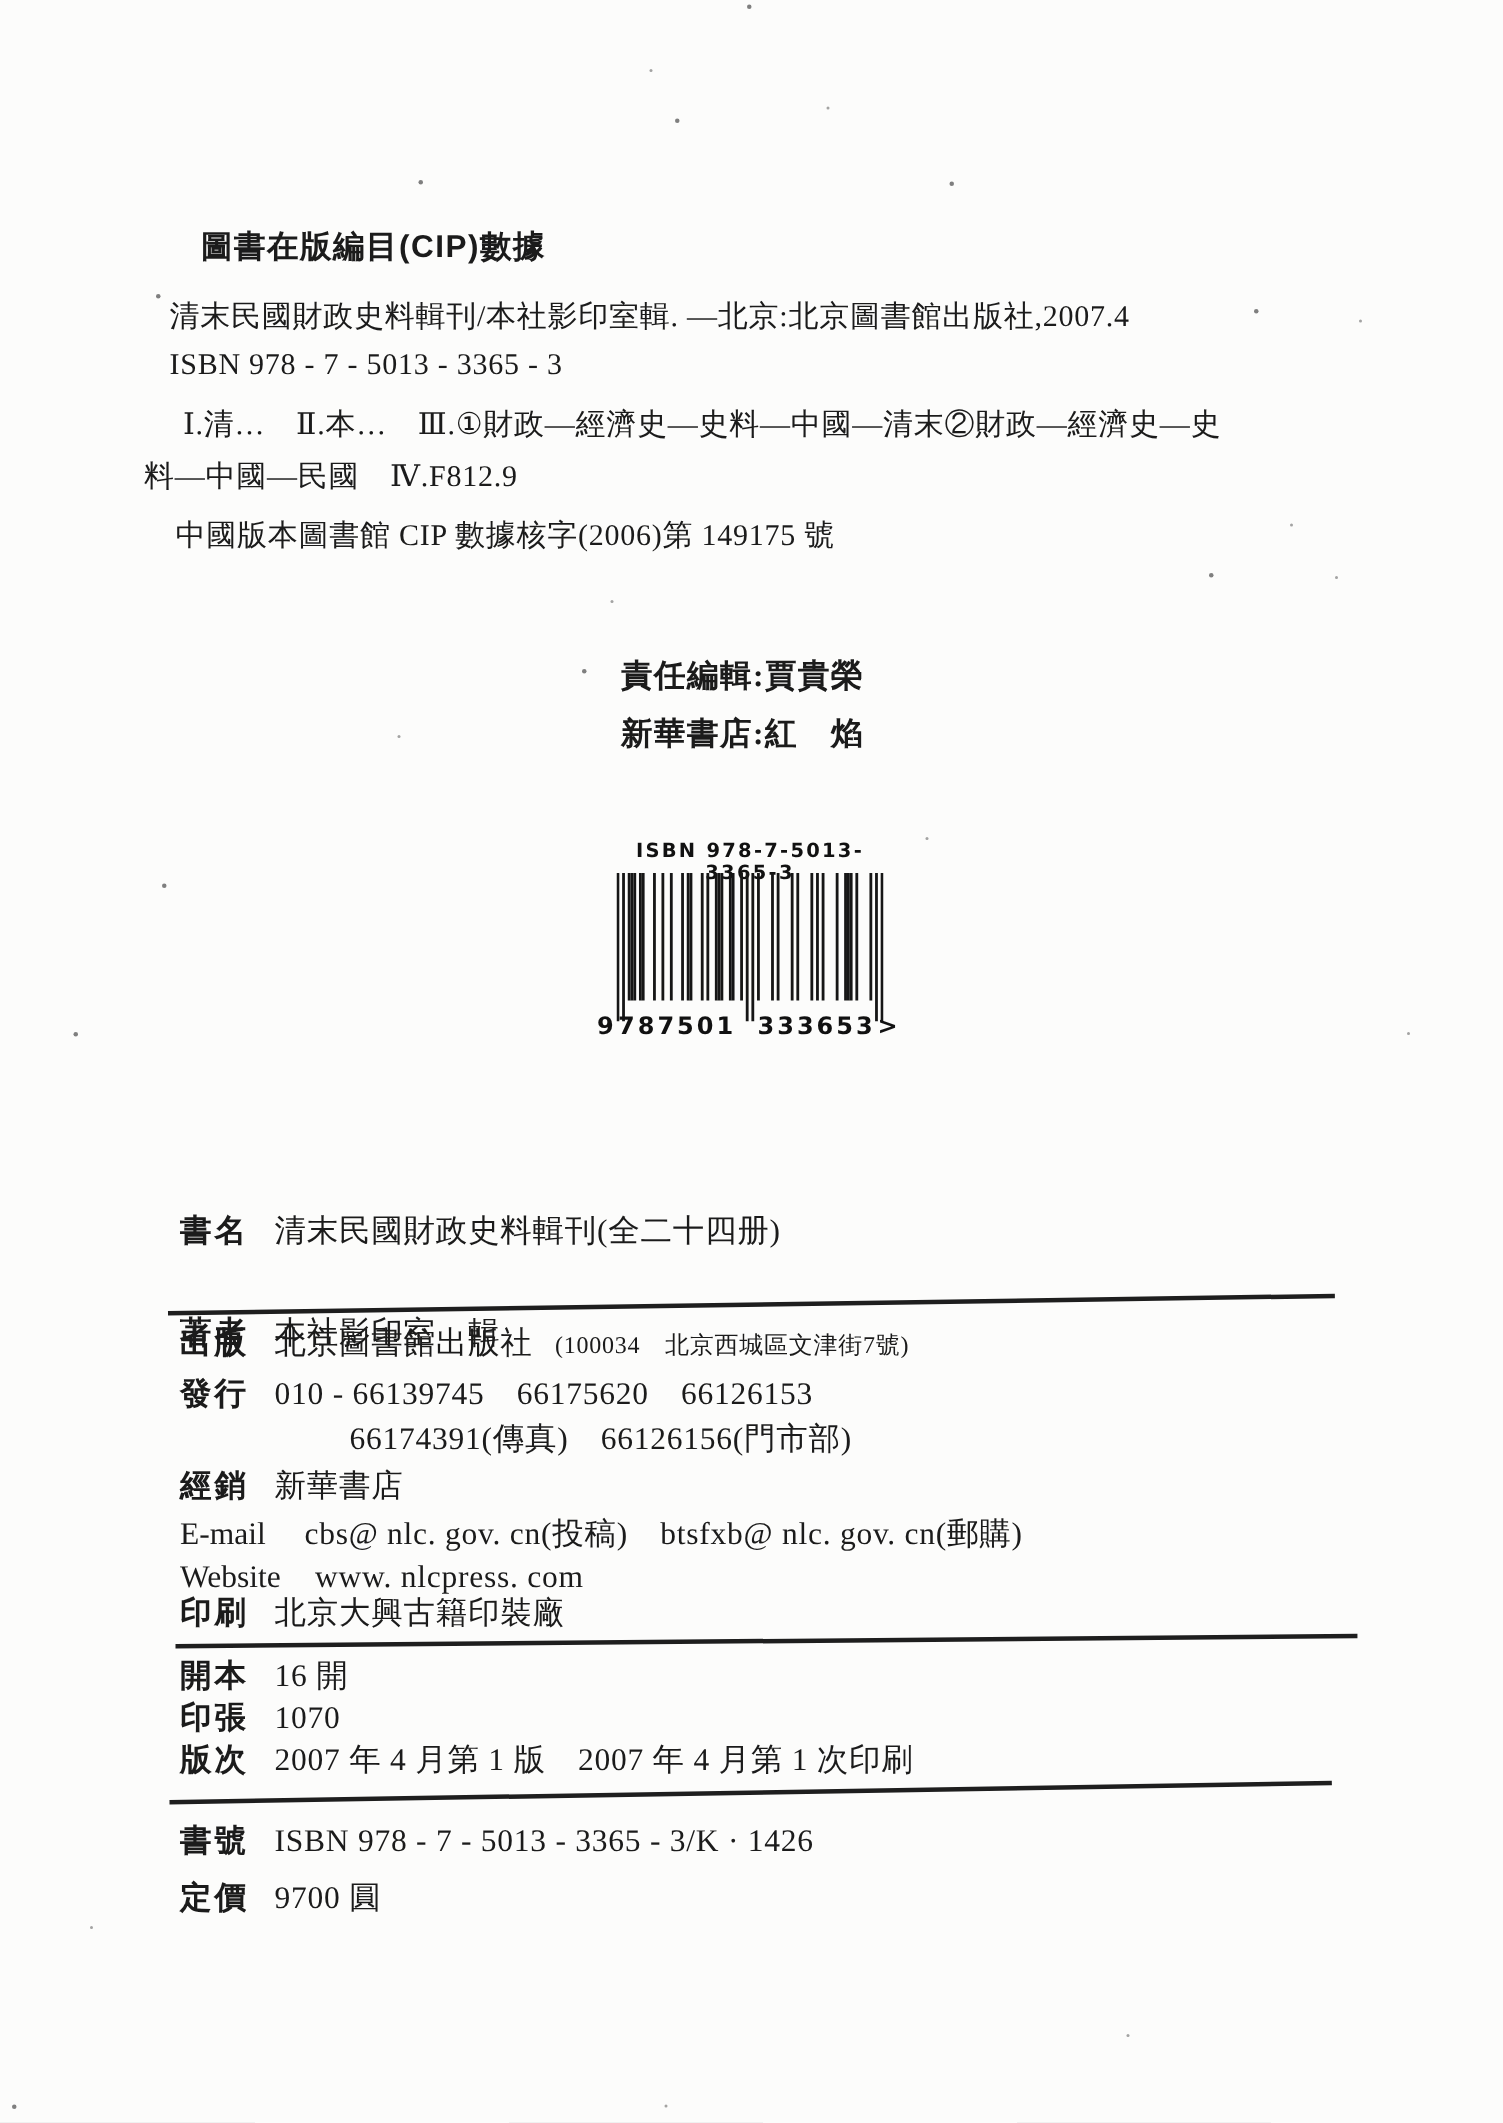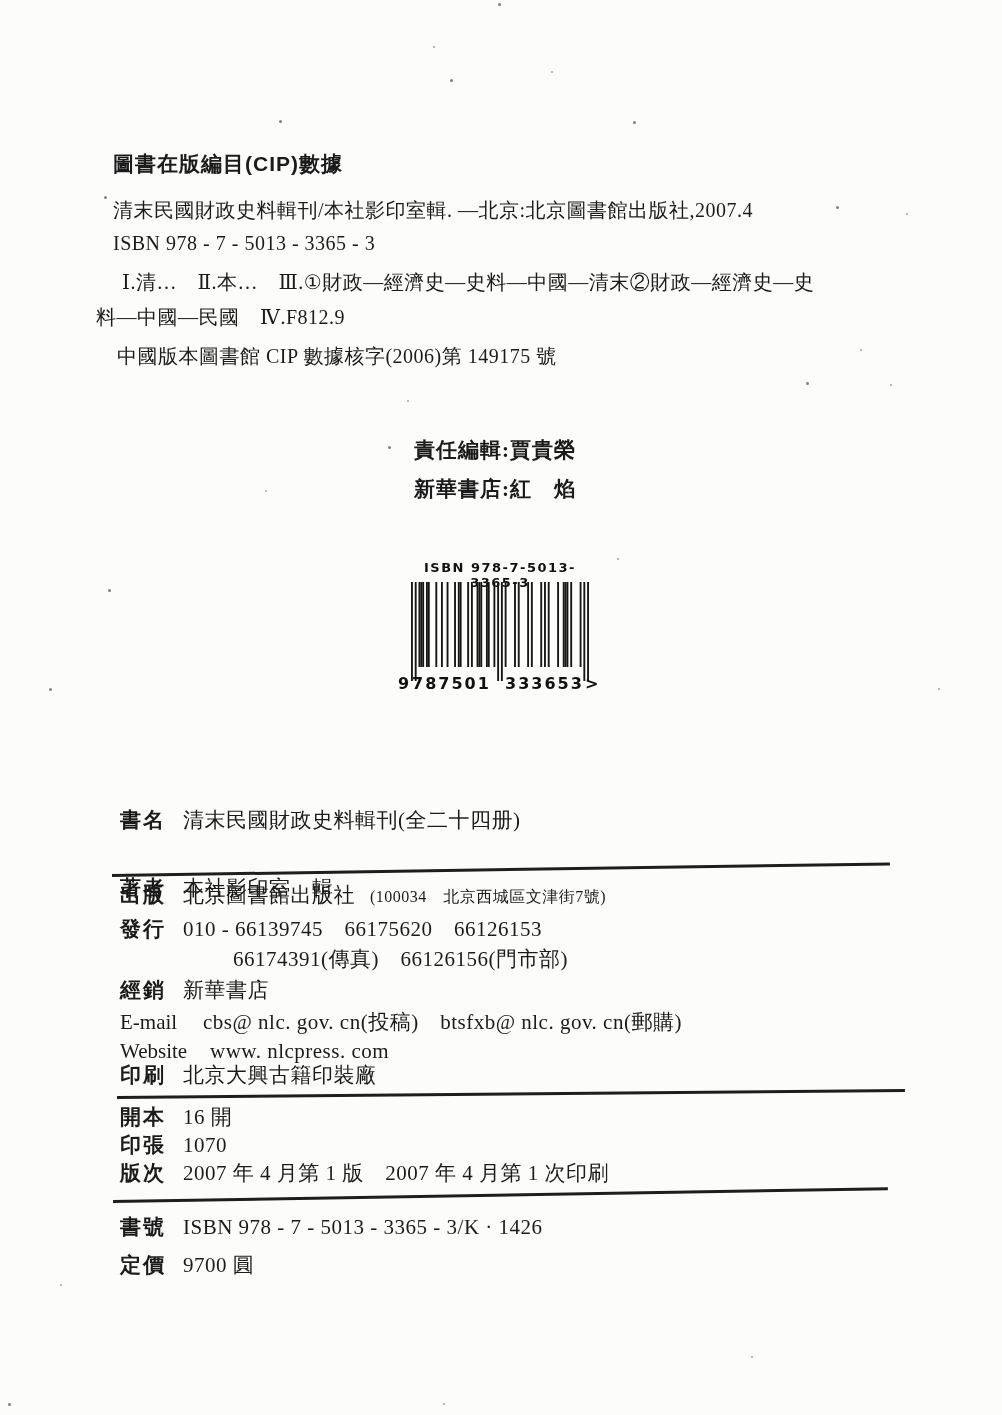--- a/index.html
+++ b/index.html
@@ -7,21 +7,21 @@
     position:relative;
     width:1002px;height:1415px;
     margin:0 auto;
     background:#fcfcfb;
     overflow:hidden;
     color:#1b1b1b;
     font-family:"Liberation Serif","DejaVu Serif",serif;
   }
   .abs{position:absolute;white-space:nowrap;}
   
-  .cip-head{font-family:"Liberation Sans","DejaVu Sans",sans-serif;font-weight:bold;font-size:21px;letter-spacing:1px;}
+  .cip-head{font-family:"Liberation Sans","DejaVu Sans",sans-serif;font-weight:bold;font-size:21px;letter-spacing:1px;margin-left:21px;}
   .cip-line{font-size:20px;letter-spacing:0.5px;}
   
   .credit{font-size:21px;font-weight:bold;letter-spacing:1px;}
   
   #barcode{position:absolute;left:403px;top:560px;width:194px;height:142px;}
   .bc-isbn{position:absolute;left:0;top:0;width:194px;text-align:center;
     font-family:"DejaVu Sans",sans-serif;font-weight:bold;font-size:13px;letter-spacing:1.5px;color:#111;}
   #bc-svg{position:absolute;left:8px;top:22px;}
   .bc-digits{position:absolute;top:114px;left:0;width:194px;height:22px;
     font-family:"DejaVu Sans",sans-serif;font-weight:bold;font-size:16px;color:#111;}

